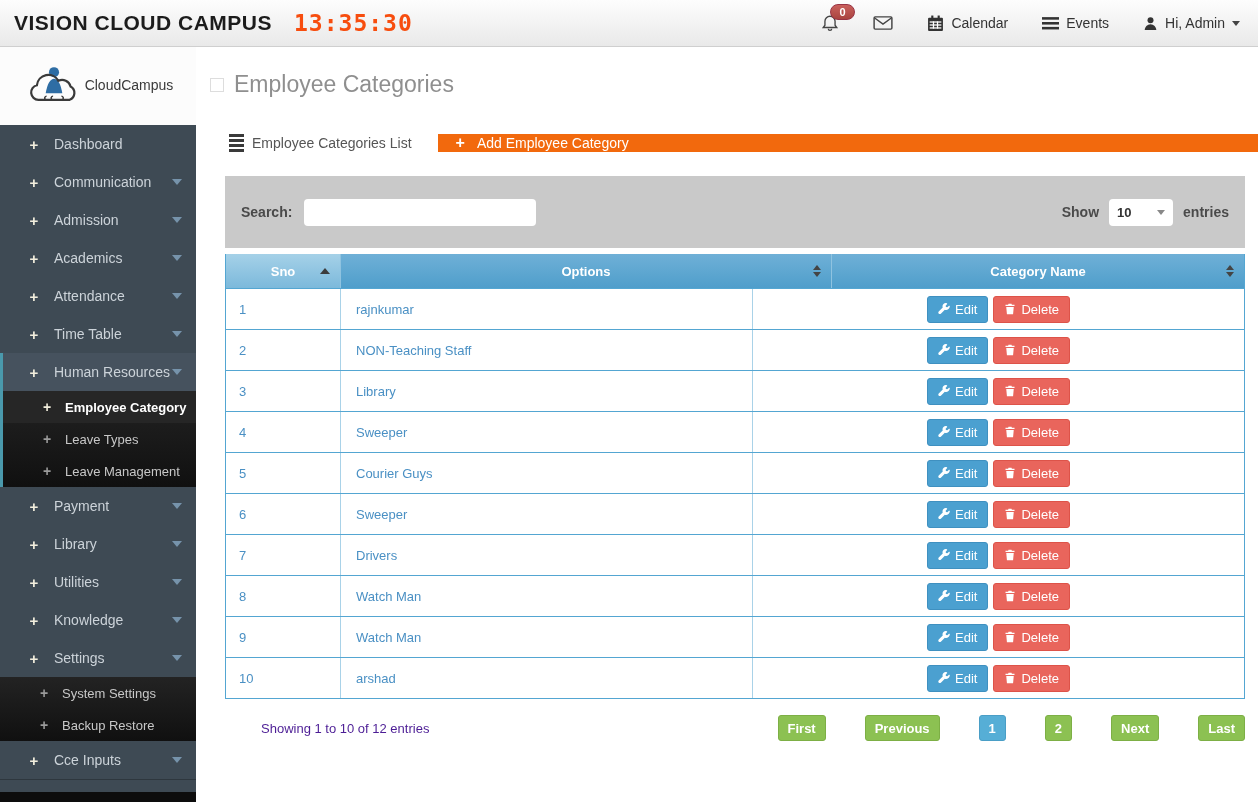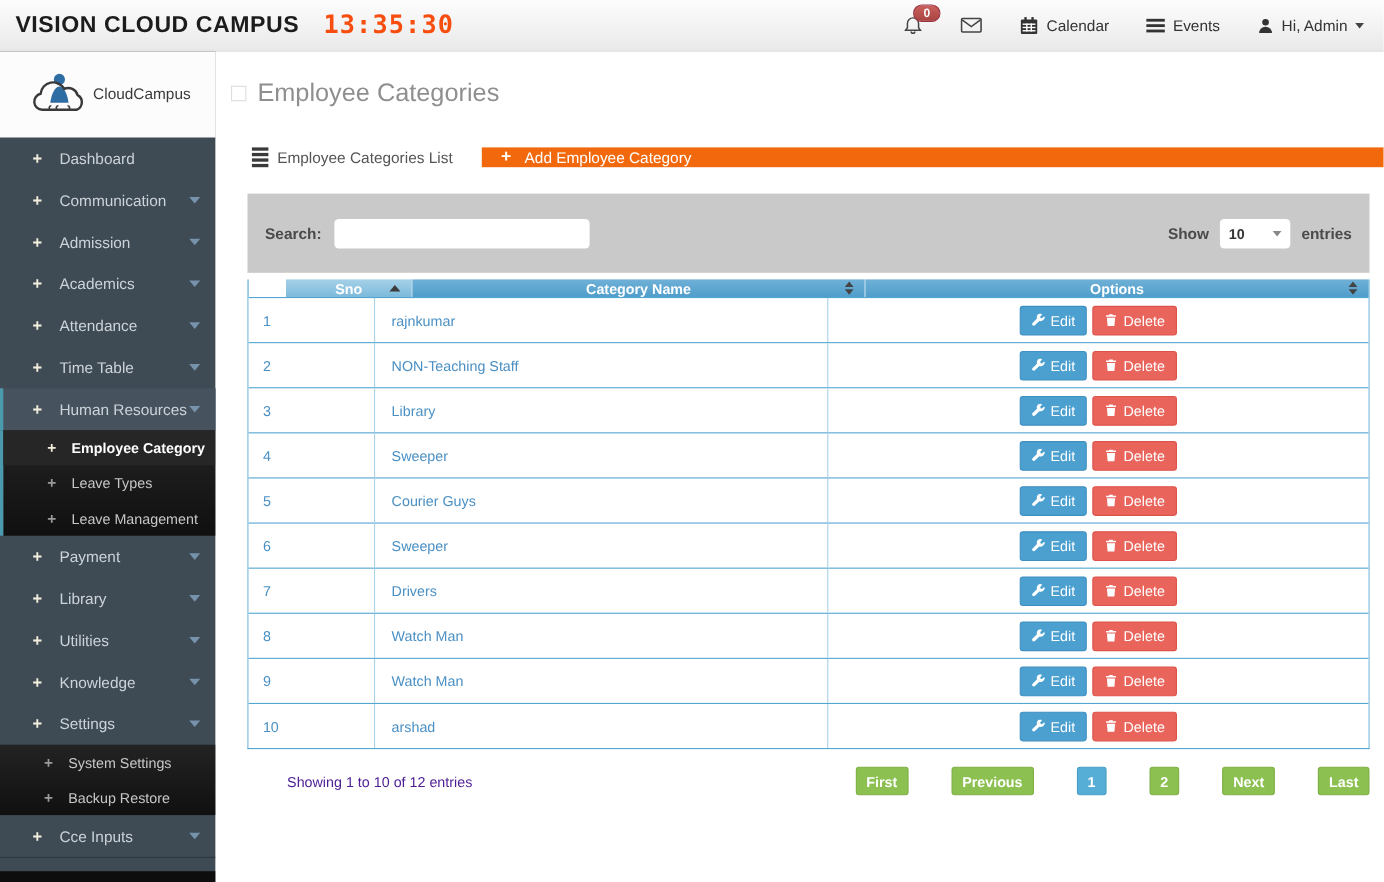--- a/index.html
+++ b/index.html
@@ -70,21 +70,21 @@
     padding:0 8px; font-size:13px; outline:none; }
   .show-group { margin-left:auto; display:flex; align-items:center; gap:10px; }
   .show-label, .entries-label { font-size:14px; font-weight:700; color:#4a4a4a; }
   .fake-select { width:64px; height:27px; background:#fff; border-radius:4px; display:flex;
     align-items:center; padding:0 8px; font-size:13px; font-weight:700; color:#333; cursor:pointer; }
   .fake-select .caret { margin-left:auto; width:0; height:0; border-left:4px solid transparent;
     border-right:4px solid transparent; border-top:5px solid #888; }
 
   
   .table { margin-top:6px; border:1px solid #54a6d2; border-top:none; }
-  .thead { display:flex; height:16px;padding-left:34px; }
+  .thead { display:flex; height:34px; }
   .th { display:flex; align-items:center; justify-content:center; position:relative;
     color:#fff; font-size:13px; font-weight:700;
     background:linear-gradient(#6fb0d7,#4f9ecb); border-right:1px solid #8fc3e0; cursor:pointer; }
   .th:last-child { border-right:none; }
   .th.sno { width:115px; background:linear-gradient(#a5d1e8,#7cb9db); }
   .th.cat { width:412px; }
   .th.opt { flex:1; }
   .sort-asc { position:absolute; right:10px; width:0; height:0; border-left:5px solid transparent;
     border-right:5px solid transparent; border-bottom:6px solid #3c3c3c; }
   .sort-both { position:absolute; right:10px; display:flex; flex-direction:column; gap:2px; }
@@ -322,29 +322,29 @@
           <span class="entries-label">entries</span>
         </div>
       </div>
 
       <div class="table">
         <div class="thead">
           <div class="th sno">
             <span>Sno</span>
             <span class="sort-asc"></span>
           </div>
-          <div class="th cat">
-            <span>Category Name</span>
+          <div class="th opt">
+            <span>Options</span>
             <span class="sort-both">
                 <i class="up"></i>
                 <i class="dn"></i>
               </span>
           </div>
-          <div class="th opt">
-            <span>Options</span>
+          <div class="th cat">
+            <span>Category Name</span>
             <span class="sort-both">
                 <i class="up"></i>
                 <i class="dn"></i>
               </span>
           </div>
         </div>
 
         <div class="tr">
           <div class="td sno">1</div>
           <div class="td cat">rajnkumar</div>

